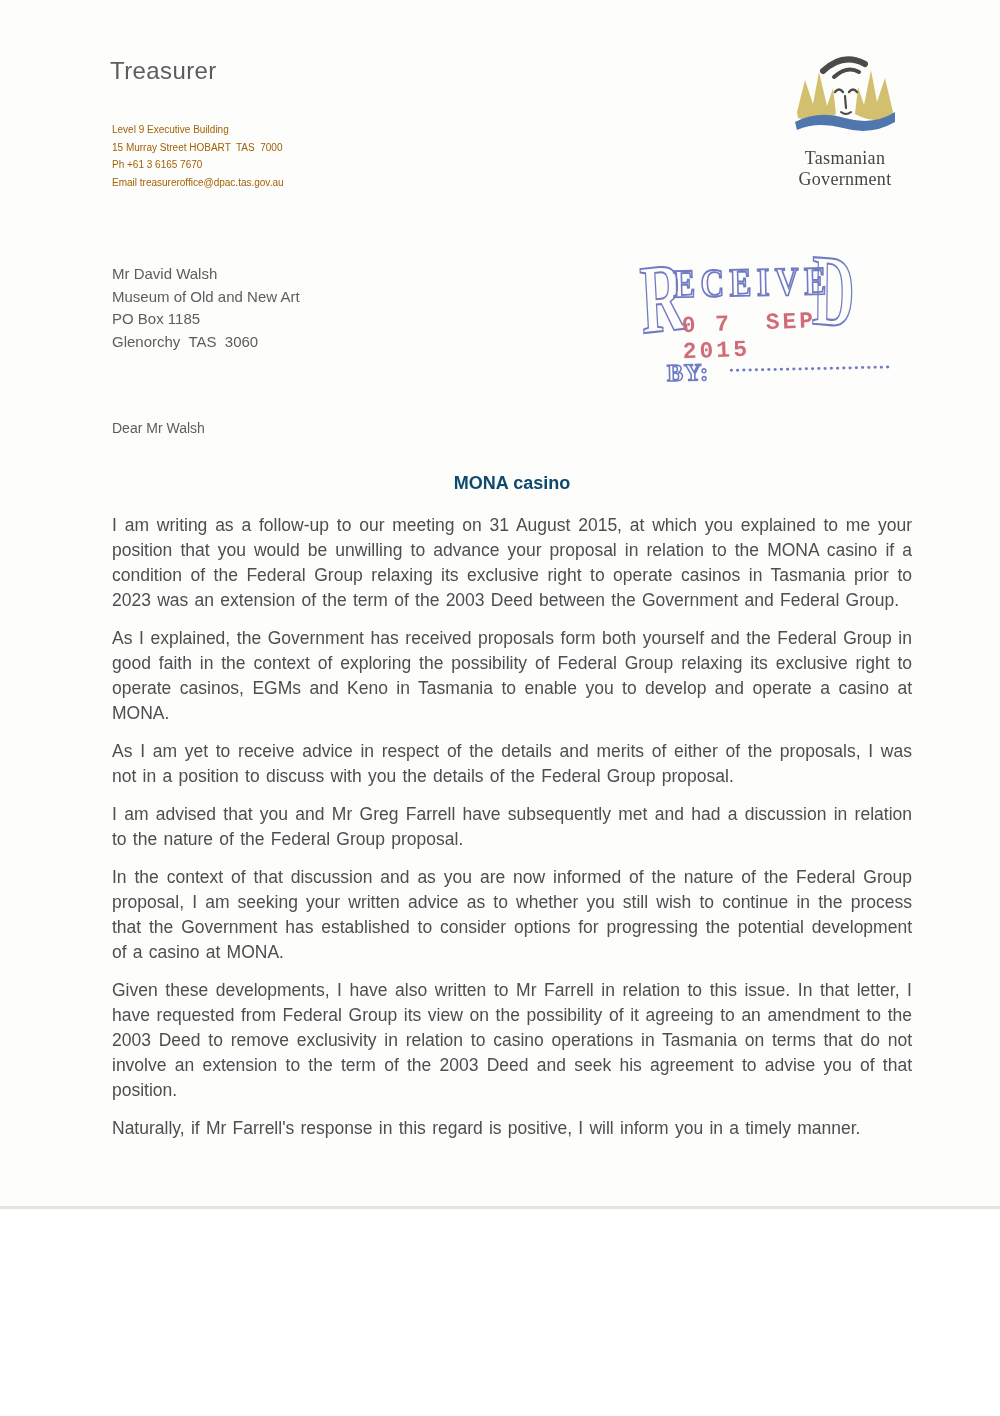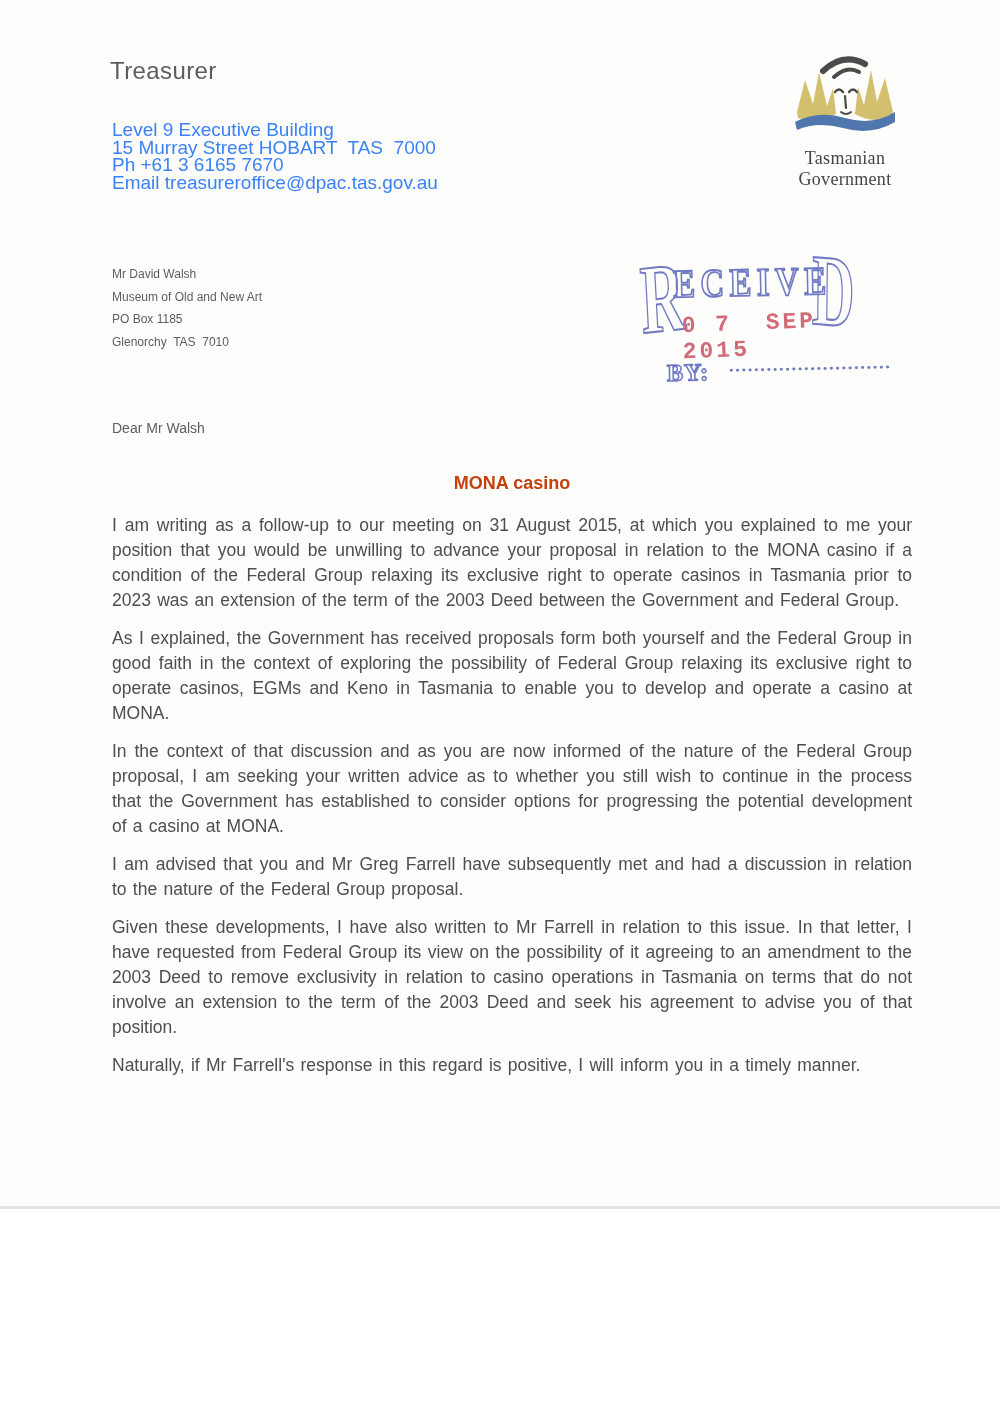--- a/index.html
+++ b/index.html
@@ -19,36 +19,36 @@
   }
   .keep-space { white-space: pre-wrap; }
 
   
   .treasurer {
     position: absolute; left: 110px; top: 57px;
     font-size: 24px; color: #5c5c5c; letter-spacing: 0.4px;
   }
   .contact {
     position: absolute; left: 112px; top: 121px;
-    font-size: 19px; line-height: 17.5px; color: #3b82f6;
+    font-size: 10px; line-height: 17.5px; color: #a16207;
   }
   .logo {
     position: absolute; left: 778px; top: 50px; width: 134px;
     text-align: center;
   }
   .logo svg { display: block; margin: 0 auto; }
   .logo-text {
     margin-top: 2px;
     font-size: 18px; line-height: 21px; color: #454545; letter-spacing: 0.3px; font-family: Liberation Serif, serif;
   }
 
   
   .recipient {
     position: absolute; left: 112px; top: 263px;
-    font-size: 12px; line-height: 22.5px; color: #5d5d5d;
+    font-size: 15px; line-height: 22.5px; color: #5d5d5d;
   }
 
   
   .stamp {
     position: absolute; left: 638px; top: 250px; width: 240px; height: 150px;
     transform: rotate(-1.2deg);
     opacity: 0.92;
   }
   .stamp .hollow {
     font-family: "Liberation Serif", serif;
@@ -93,21 +93,21 @@
   
   .salutation {
     position: absolute; left: 112px; top: 420px;
     font-size: 14px; color: #5d5d5d;
   }
   .body {
     position: absolute; left: 112px; top: 471px; width: 800px;
     font-size: 17.5px; line-height: 25px; color: #4e4e4e;
   }
   .subject {
-    text-align: center; font-weight: bold; font-size: 18px; color: #c2410c;
+    text-align: center; font-weight: bold; font-size: 18px; color: #0c4a6e;
     margin-bottom: 17px;
   }
   .body p {
     text-align: justify;
     word-spacing: 0.08em;
     margin-bottom: 13px;
   }
   .body p:last-child { margin-bottom: 12px; }
 </style>
 </head>
@@ -144,37 +144,38 @@
     <div class="logo-text">
       <div>Tasmanian</div>
       <div>Government</div>
     </div>
   </div>
 
   <div class="recipient">
     <div class="keep-space">Mr David Walsh</div>
     <div class="keep-space">Museum of Old and New Art</div>
     <div class="keep-space">PO Box 1185</div>
-    <div class="keep-space">Glenorchy  TAS  7010</div>
+    <div class="keep-space">Glenorchy  TAS  3060</div>
   </div>
 
   <div class="stamp">
     <span class="hollow stamp-r">R</span>
     <span class="hollow stamp-mid">ECEIVE</span>
     <span class="hollow stamp-d">D</span>
     <span class="stamp-date keep-space">0 7  SEP  2015</span>
     <span class="stamp-by">BY:</span>
     <span class="stamp-dots">..........................</span>
   </div>
 
   <div class="salutation">Dear Mr Walsh</div>
 
   <div class="body">
     <div class="subject">MONA casino</div>
     <p>I am writing as a follow-up to our meeting on 31 August 2015, at which you explained to me your position that you would be unwilling to advance your proposal in relation to the MONA casino if a condition of the Federal Group relaxing its exclusive right to operate casinos in Tasmania prior to 2023 was an extension of the term of the 2003 Deed between the Government and Federal Group.</p>
     <p>As I explained, the Government has received proposals form both yourself and the Federal Group in good faith in the context of exploring the possibility of Federal Group relaxing its exclusive right to operate casinos, EGMs and Keno in Tasmania to enable you to develop and operate a casino at MONA.</p>
+    <p>As I am yet to receive advice in respect of the details and merits of either of the proposals, I was not in a position to discuss with you the details of the Federal Group proposal.</p>
+    <p>I am advised that you and Mr Greg Farrell have subsequently met and had a discussion in relation to the nature of the Federal Group proposal.</p>
     <p>In the context of that discussion and as you are now informed of the nature of the Federal Group proposal, I am seeking your written advice as to whether you still wish to continue in the process that the Government has established to consider options for progressing the potential development of a casino at MONA.</p>
-    <p>I am advised that you and Mr Greg Farrell have subsequently met and had a discussion in relation to the nature of the Federal Group proposal.</p>
     <p>Given these developments, I have also written to Mr Farrell in relation to this issue.  In that letter, I have requested from Federal Group its view on the possibility of it agreeing to an amendment to the 2003 Deed to remove exclusivity in relation to casino operations in Tasmania on terms that do not involve an extension to the term of the 2003 Deed and seek his agreement to advise you of that position.</p>
     <p>Naturally, if Mr Farrell's response in this regard is positive, I will inform you in a timely manner.</p>
   </div>
 
 </div>
 
 </body></html>

